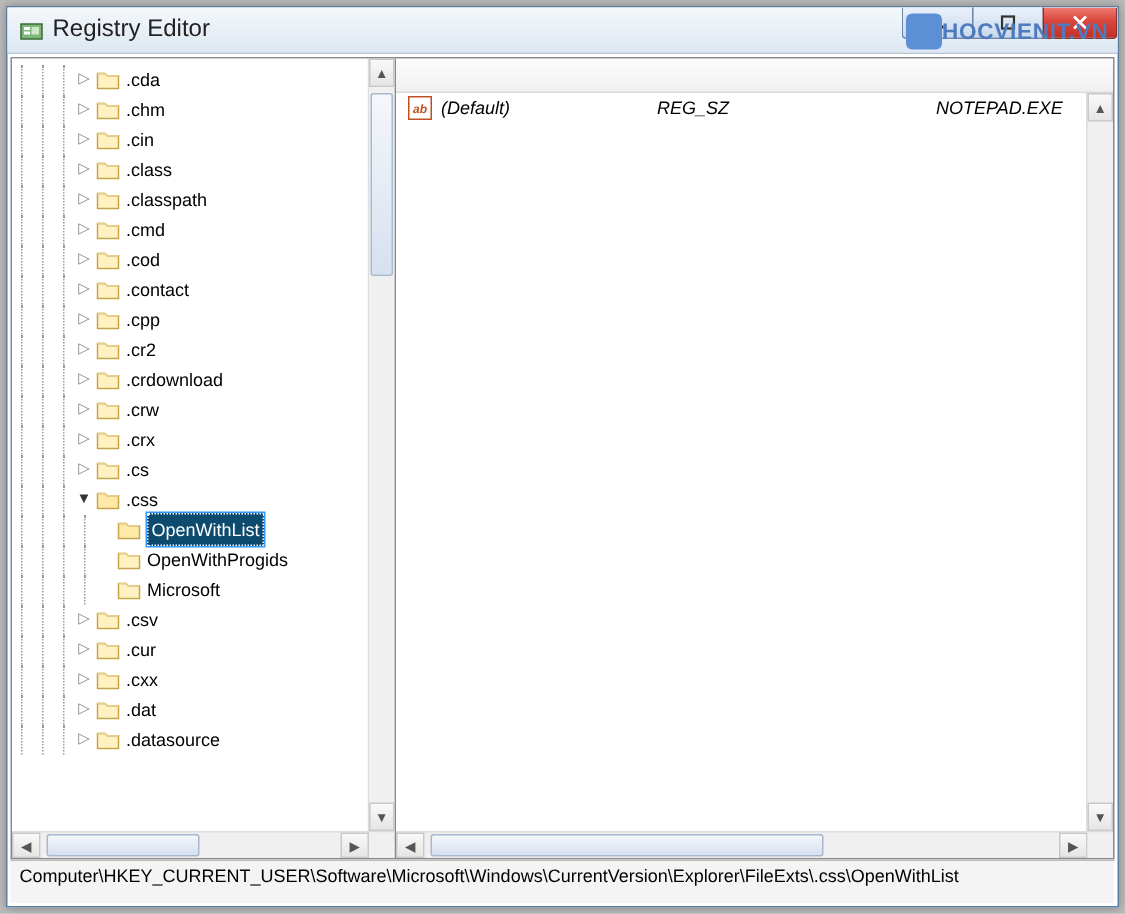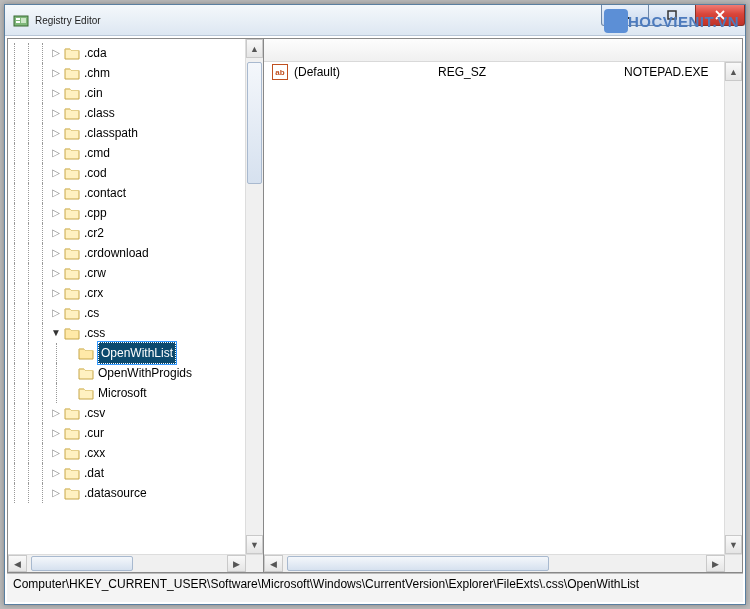--- a/index.html
+++ b/index.html
@@ -33,21 +33,21 @@
     display: flex;
     align-items: center;
     position: relative;
   }
   .titlebar .app-icon {
     width: 16px;
     height: 16px;
     margin: 0 6px 0 8px;
   }
   .titlebar .title-text {
-    font-size: 10px;
+    font-size: 16px;
     color: #222;
   }
   .win-controls {
     position: absolute;
     right: 0;
     top: 0;
     height: 20px;
     display: flex;
   }
   .win-btn {
@@ -201,20 +201,21 @@
   .col.data { flex: 1; }
   .list-body {
     flex: 1;
     background: #fff;
     overflow: hidden;
   }
   .list-row {
     display: flex;
     align-items: center;
     height: 20px;
+    font-style: italic;
   }
   .list-row .cell {
     padding: 0 8px;
     white-space: nowrap;
   }
   .cell.name { width: 150px; display: flex; align-items: center; }
   .cell.type { width: 130px; }
   .cell.data { flex: 1; margin-left: 40px; }
   .string-icon {
     width: 14px;

